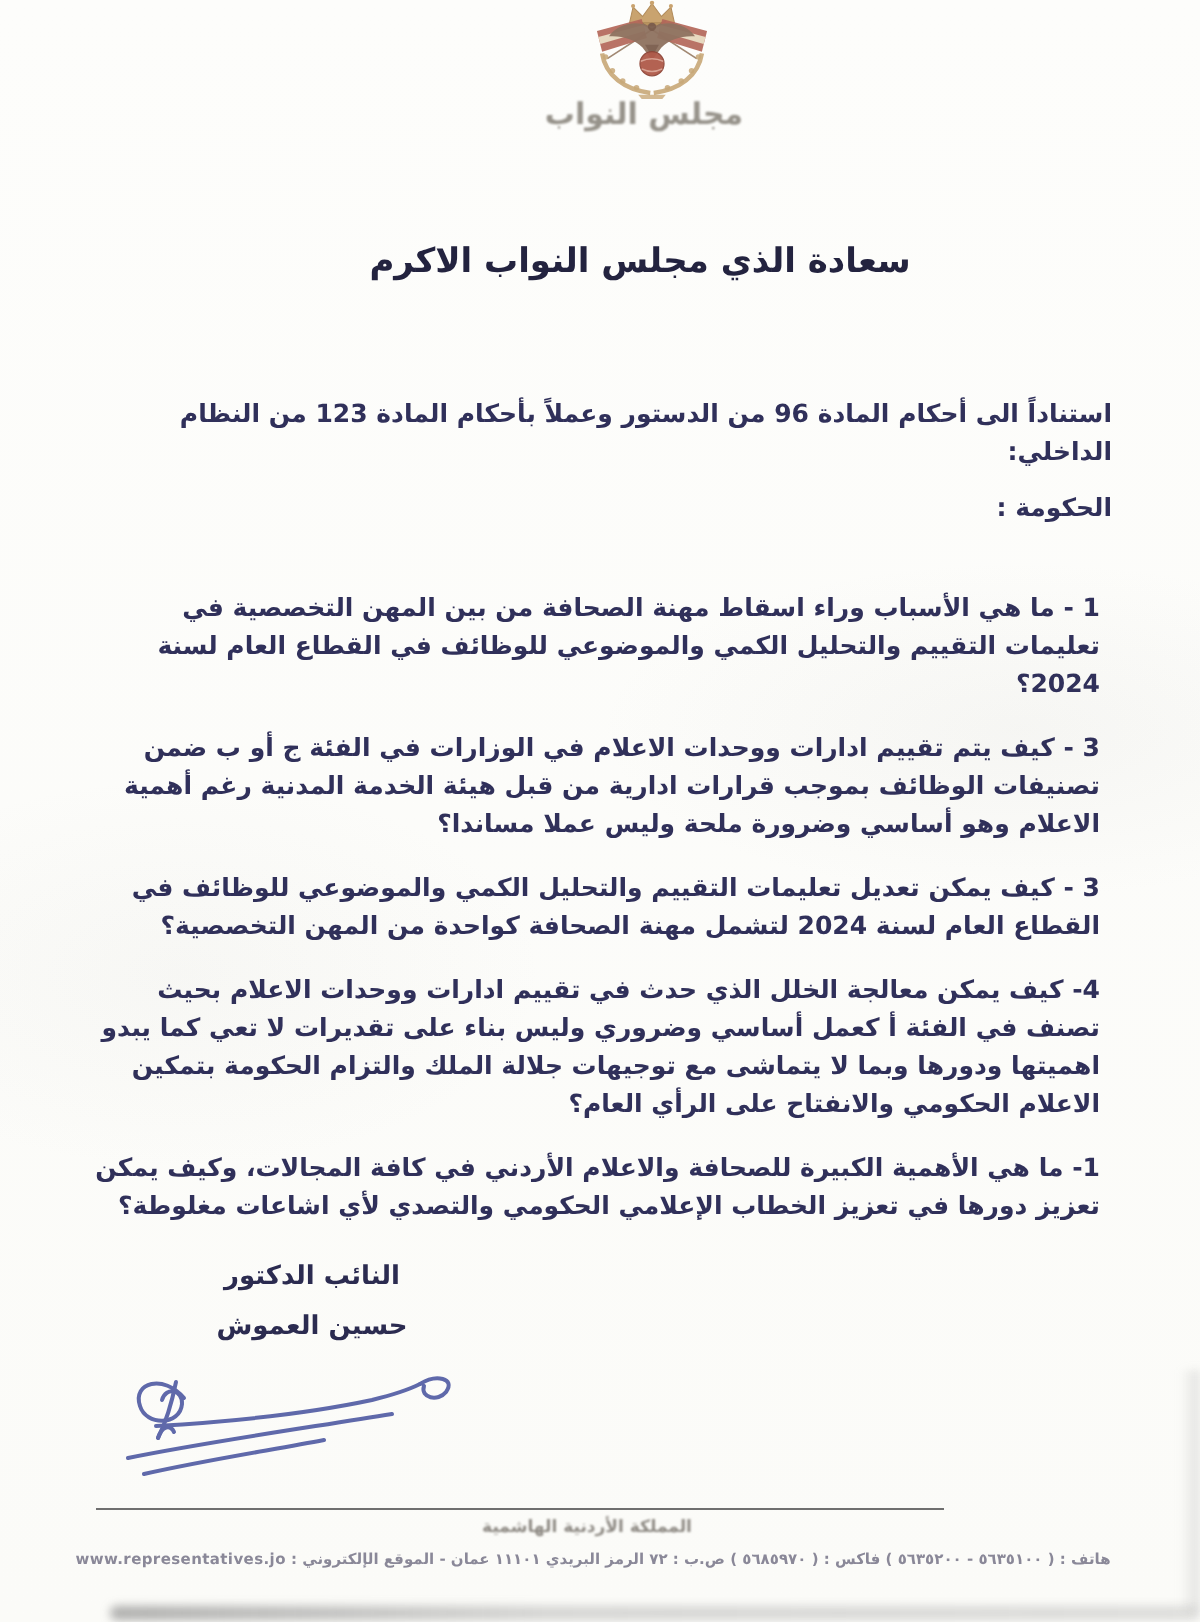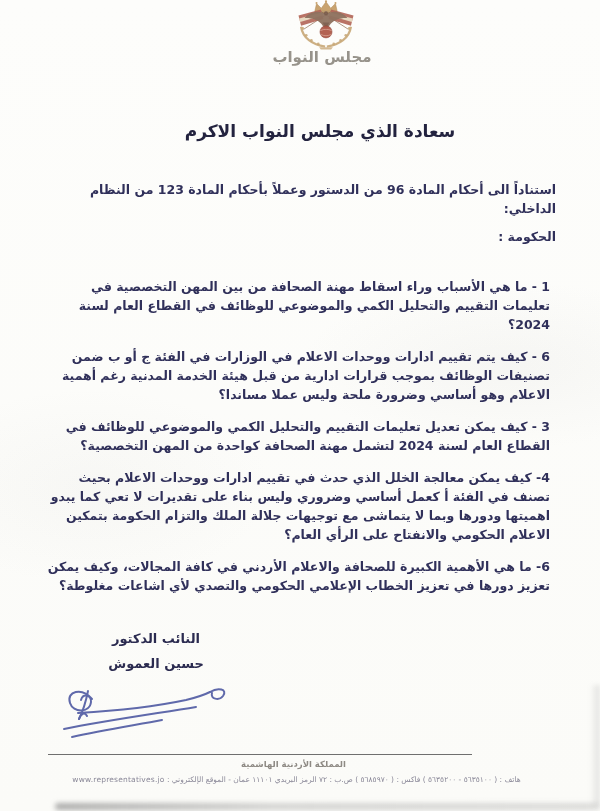--- a/index.html
+++ b/index.html
@@ -20,21 +20,21 @@
     position:absolute; top:48px; left:0; width:648px; text-align:center;
     font-size:15px; font-weight:bold; color:#97938b;
     filter:blur(0.4px); letter-spacing:1px;
   }
   .doc-title {
     position:absolute; top:121px; left:40px; width:560px; text-align:center;
     direction:rtl; font-size:17px; font-weight:bold; color:#23233f;
     letter-spacing:0.2px;
   }
   .content {
-    position:absolute; top:180px; right:44px; left:44px;
+    position:absolute; top:197px; right:44px; left:44px;
     direction:rtl; text-align:right;
     font-size:12.5px; font-weight:bold; line-height:1.52; color:#30305a;
   }
   .content .intro1 { margin-bottom:9px; }
   .content .intro2 { margin-bottom:31px; }
   .content .intro2 span { display:block; }
   .questions p { margin-bottom:13px; padding-right:6px; }
   .sig-block {
     position:absolute; top:631px; left:56px; width:200px; text-align:center;
     direction:rtl; font-size:13px; font-weight:bold; color:#2b2b50;
@@ -45,21 +45,21 @@
     position:absolute; top:754px; left:48px; width:424px; height:1px;
     background:#6f6f6f;
   }
   .footer-calligraphy {
     position:absolute; top:759px; left:0; width:587px; text-align:center;
     font-size:8.5px; font-weight:bold; color:#8e8a84; filter:blur(0.4px);
     direction:rtl;
   }
   .footer-contact {
     position:absolute; top:775px; left:0; width:593px; text-align:center;
-    direction:rtl; font-size:7.5px; color:#8a8898; letter-spacing:0.2px;
+    direction:rtl; font-size:7.5px; color:#8a8898; letter-spacing:0.2px;font-weight:bold;
   }
   .scan-shadow-bottom {
     position:absolute; bottom:1px; left:55px; right:0; height:7px;
     background:linear-gradient(to right, rgba(110,110,110,0.55), rgba(140,140,140,0.35) 40%, rgba(150,150,150,0.3));
     filter:blur(2.5px); border-radius:4px;
   }
   .scan-shadow-corner {
     position:absolute; bottom:6px; right:0; width:10px; height:120px;
     background:linear-gradient(to left, rgba(150,150,150,0.25), transparent);
     filter:blur(2px);
@@ -126,24 +126,24 @@
 
   <div class="doc-title">سعادة الذي مجلس النواب الاكرم</div>
 
   <div class="content">
     <p class="intro1">استناداً الى أحكام المادة 96 من الدستور وعملاً بأحكام المادة 123 من النظام الداخلي:</p>
     <p class="intro2">
       <span>الحكومة :</span>
     </p>
     <div class="questions">
       <p>1 - ما هي الأسباب وراء اسقاط مهنة الصحافة من بين المهن التخصصية في تعليمات التقييم والتحليل الكمي والموضوعي للوظائف في القطاع العام لسنة 2024؟</p>
-      <p>6 - كيف يتم تقييم ادارات ووحدات الاعلام في الوزارات في الفئة ج أو ب ضمن تصنيفات الوظائف بموجب قرارات ادارية من قبل هيئة الخدمة المدنية رغم أهمية الاعلام وهو أساسي وضرورة ملحة وليس عملا مساندا؟</p>
+      <p>3 - كيف يتم تقييم ادارات ووحدات الاعلام في الوزارات في الفئة ج أو ب ضمن تصنيفات الوظائف بموجب قرارات ادارية من قبل هيئة الخدمة المدنية رغم أهمية الاعلام وهو أساسي وضرورة ملحة وليس عملا مساندا؟</p>
       <p>3 - كيف يمكن تعديل تعليمات التقييم والتحليل الكمي والموضوعي للوظائف في القطاع العام لسنة 2024 لتشمل مهنة الصحافة كواحدة من المهن التخصصية؟</p>
       <p>4- كيف يمكن معالجة الخلل الذي حدث في تقييم ادارات ووحدات الاعلام بحيث تصنف في الفئة أ كعمل أساسي وضروري وليس بناء على تقديرات لا تعي كما يبدو اهميتها ودورها وبما لا يتماشى مع توجيهات جلالة الملك والتزام الحكومة بتمكين الاعلام الحكومي والانفتاح على الرأي العام؟</p>
-      <p>6- ما هي الأهمية الكبيرة للصحافة والاعلام الأردني في كافة المجالات، وكيف يمكن تعزيز دورها في تعزيز الخطاب الإعلامي الحكومي والتصدي لأي اشاعات مغلوطة؟</p>
+      <p>1- ما هي الأهمية الكبيرة للصحافة والاعلام الأردني في كافة المجالات، وكيف يمكن تعزيز دورها في تعزيز الخطاب الإعلامي الحكومي والتصدي لأي اشاعات مغلوطة؟</p>
     </div>
   </div>
 
   <div class="sig-block">
     <div class="sig-line1">النائب الدكتور</div>
     <div class="sig-line2">حسين العموش</div>
   </div>
 
   <svg class="sig-scribble" viewBox="0 0 185 68" xmlns="http://www.w3.org/2000/svg" aria-hidden="true">
     <g stroke="#4a55a0" stroke-width="2" fill="none" stroke-linecap="round" opacity="0.88">

